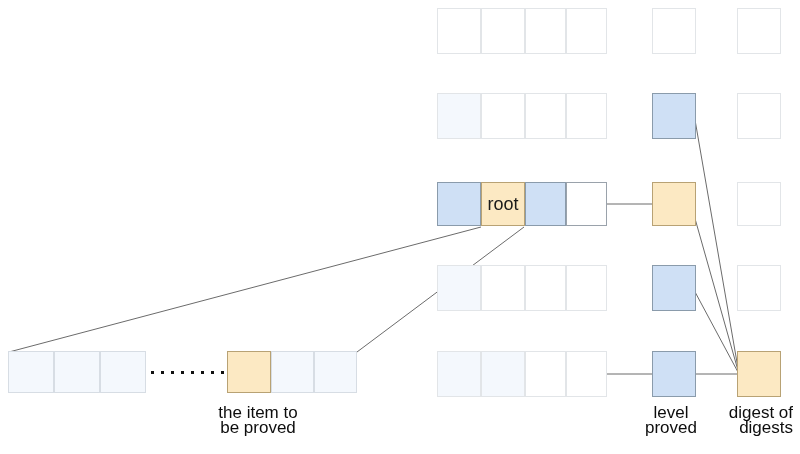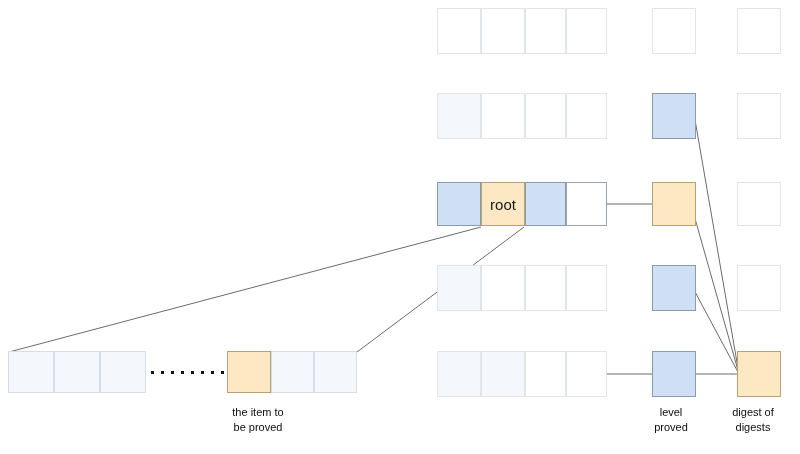--- a/index.html
+++ b/index.html
@@ -56,28 +56,28 @@
   }
   .cell-label {
     position: absolute;
     left: 0;
     top: 0;
     width: 100%;
     height: 100%;
     display: flex;
     align-items: center;
     justify-content: center;
-    font-size: 15px;
+    font-size: 18px;
     color: #1a1a1a;
     line-height: 1;
   }
   .caption {
     position: absolute;
     text-align: center;
-    font-size: 11px;
+    font-size: 17px;
     line-height: 15px;
     color: #0d0d0d;
     white-space: pre-line;
   }
   .dots {
     position: absolute;
     display: flex;
     align-items: center;
     gap: 7px;
   }
@@ -153,17 +153,17 @@
       <span class="dot"></span>
       <span class="dot"></span>
       <span class="dot"></span>
     </div>
 
   <div id="captions-layer">
       <div class="caption" style="left: 198px; top: 405px; width: 120px;">the item to
 be proved</div>
       <div class="caption" style="left: 635px; top: 405px; width: 72px;">level
 proved</div>
-      <div class="caption" style="left: 713px; top: 405px; width: 80px;">digest of
+      <div class="caption" style="left: 713px; top: 405px; width: 80px; text-align: right;">digest of
 digests</div>
     </div>
 
 </div>
 
 </body></html>

